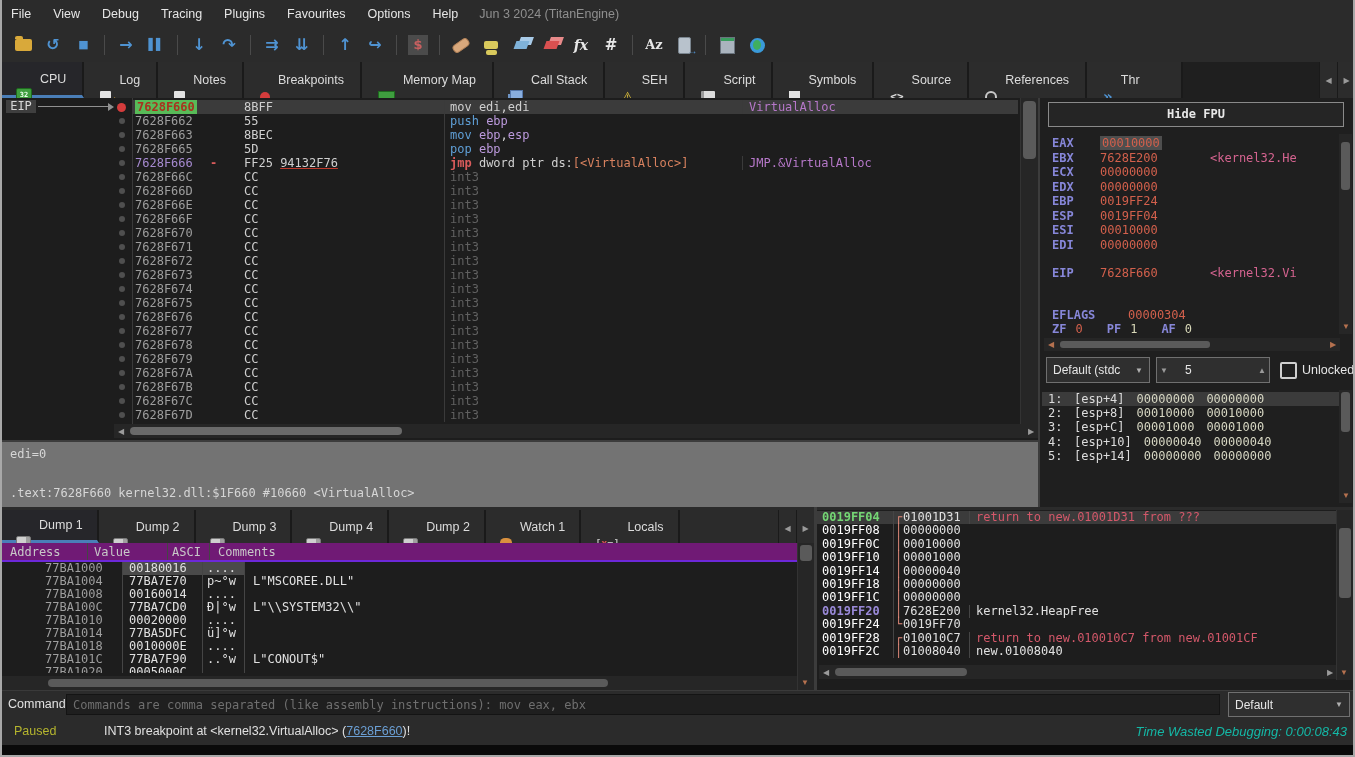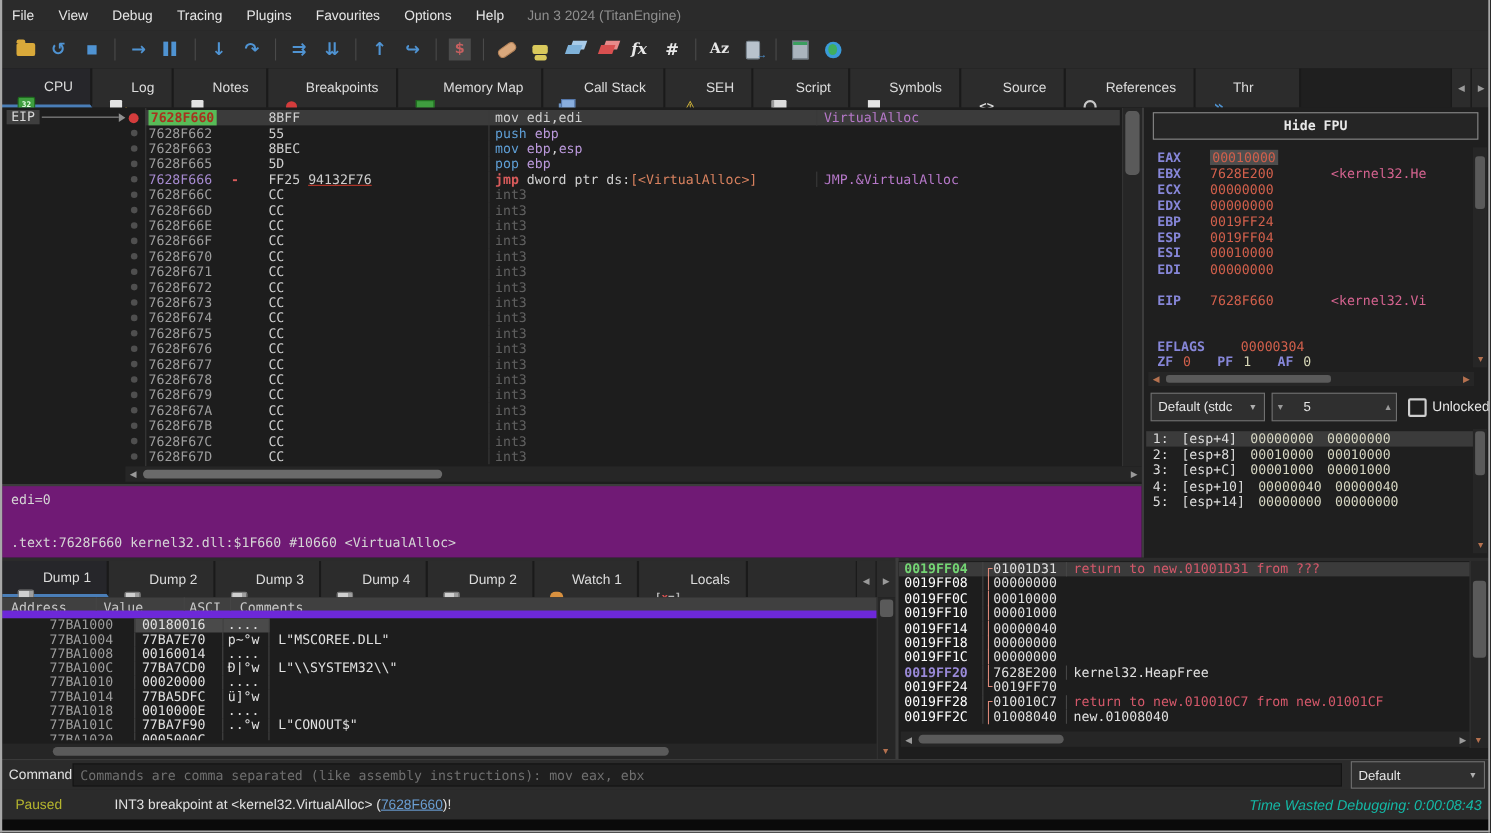--- a/index.html
+++ b/index.html
@@ -88,21 +88,21 @@
   .eip-label{position:absolute;left:4px;top:2px;width:30px;height:13px;background:#3f3f3f;color:#d8d8d8;text-align:center;font:12px/13px "DejaVu Sans Mono",monospace;}
   .eip-line{position:absolute;left:36px;top:8px;width:70px;height:1px;background:#909090;}
   .eip-arrow{position:absolute;left:106px;top:5px;width:0;height:0;border-left:6px solid #909090;border-top:4px solid transparent;border-bottom:4px solid transparent;}
   .bpdot{position:absolute;width:6px;height:6px;border-radius:50%;background:#4f4f4f;left:117px;}
   .bpdot.red{width:9px;height:9px;background:#d43c3c;left:115px;}
   .dis-vscroll{position:absolute;right:0;top:0;width:17px;height:326px;background:#262626;border-left:1px solid #333;}
   .dis-vthumb{position:absolute;left:2px;right:2px;top:3px;height:58px;background:#5a5a5a;border-radius:4px;}
   .dis-hscroll{position:absolute;left:112px;right:0;top:326px;height:14px;background:#262626;display:flex;align-items:center;}
   .dis-hthumb{width:272px;height:8px;background:#6a6a6a;border-radius:4px;margin-left:2px;}
   .hs-spacer{flex:1;}
-  .infobox{position:absolute;left:0;top:342px;width:1036px;height:67px;background:#701a75;border-top:2px solid #3c3c3c;box-sizing:border-box;font:12px/14px "DejaVu Sans Mono",monospace;color:#d6d6d6;}
+  .infobox{position:absolute;left:0;top:342px;width:1036px;height:67px;background:#737373;border-top:2px solid #3c3c3c;box-sizing:border-box;font:12px/14px "DejaVu Sans Mono",monospace;color:#d6d6d6;}
   .info1{position:absolute;left:8px;top:5px;} .info2{position:absolute;left:8px;top:44px;}
 
   
   .regside{position:absolute;left:1038px;top:0;width:317px;height:409px;background:#1f1f1f;border-left:2px solid #3c3c3c;box-sizing:border-box;}
   .hidefpu{position:absolute;left:8px;top:4px;width:296px;height:25px;background:#252525;border:1px solid #8a8a8a;color:#e8e8e8;font:bold 12px/23px "DejaVu Sans Mono",monospace;text-align:center;box-sizing:border-box;}
   .regrows{position:absolute;left:12px;top:38px;width:286px;font:12px/14.5px "DejaVu Sans Mono",monospace;white-space:nowrap;overflow:hidden;}
   .rrow{height:14.5px;}
   .rn{display:inline-block;width:48px;color:#8787d9;font-weight:bold;}
   .rn.wide{width:76px;}
   .rv{display:inline-block;min-width:110px;color:#d2604c;}
@@ -131,21 +131,21 @@
   .av{margin-right:12px;}
   .arg-vscroll{position:absolute;right:3px;top:292px;width:13px;height:113px;background:#262626;}
   .arg-vthumb{position:absolute;left:2px;right:2px;top:2px;height:40px;background:#5a5a5a;border-radius:3px;}
 
   
   .bottom{position:absolute;top:507px;left:0;width:1355px;height:183px;background:#2b2b2b;}
   .dump{position:absolute;left:2px;top:3px;width:812px;height:180px;background:#1d1d1d;}
   .dumptabs{position:absolute;left:0;top:0;width:812px;height:33px;background:#2b2b2b;display:flex;overflow:hidden;}
   .dtab{display:flex;align-items:center;gap:8px;padding:0 14px;background:#2c2c2c;border-right:2px solid #1a1a1a;font-size:12.5px;color:#dcdcdc;flex:0 0 auto;height:33px;box-sizing:border-box;}
   .dtab.active{background:#26262a;border-bottom:3px solid #4a7eb8;}
-  .dumpheader{position:absolute;left:0;top:33px;width:796px;height:19px;background:#404040;border-bottom:7px solid #6d28d9;font:12px/18px "DejaVu Sans Mono",monospace;color:#c8c8c8;display:flex;box-sizing:border-box;}
+  .dumpheader{position:absolute;left:0;top:33px;width:796px;height:19px;background:#701a75;border-bottom:2px solid #6d28d9;font:12px/18px "DejaVu Sans Mono",monospace;color:#c8c8c8;display:flex;box-sizing:border-box;}
   .dumprows{position:absolute;left:0;top:52px;width:796px;height:111px;overflow:hidden;font:12px/13px "DejaVu Sans Mono",monospace;margin-left:35px;}
   .dgr{display:flex;height:13px;white-space:nowrap;}
   .cell-a{width:86px;padding-left:8px;box-sizing:border-box;border-right:1px solid #454545;flex:0 0 auto;overflow:hidden;}
   .cell-v{width:80px;padding-left:6px;box-sizing:border-box;border-right:1px solid #454545;flex:0 0 auto;overflow:hidden;}
   .cell-s{width:42px;padding-left:4px;box-sizing:border-box;border-right:1px solid #454545;flex:0 0 auto;overflow:hidden;}
   .cell-c{flex:1;padding-left:8px;box-sizing:border-box;overflow:hidden;}
   .dgr .cell-a{color:#9e9e9e;} .dgr .cell-v,.dgr .cell-s,.dgr .cell-c{color:#e0e0e0;}
   .hlcell{background:#4a4a4a;}
   .dump-hscroll{position:absolute;left:0;top:166px;width:796px;height:14px;background:#262626;display:flex;align-items:center;}
   .dump-hthumb{margin-left:46px;width:560px;height:8px;background:#5a5a5a;border-radius:4px;}

